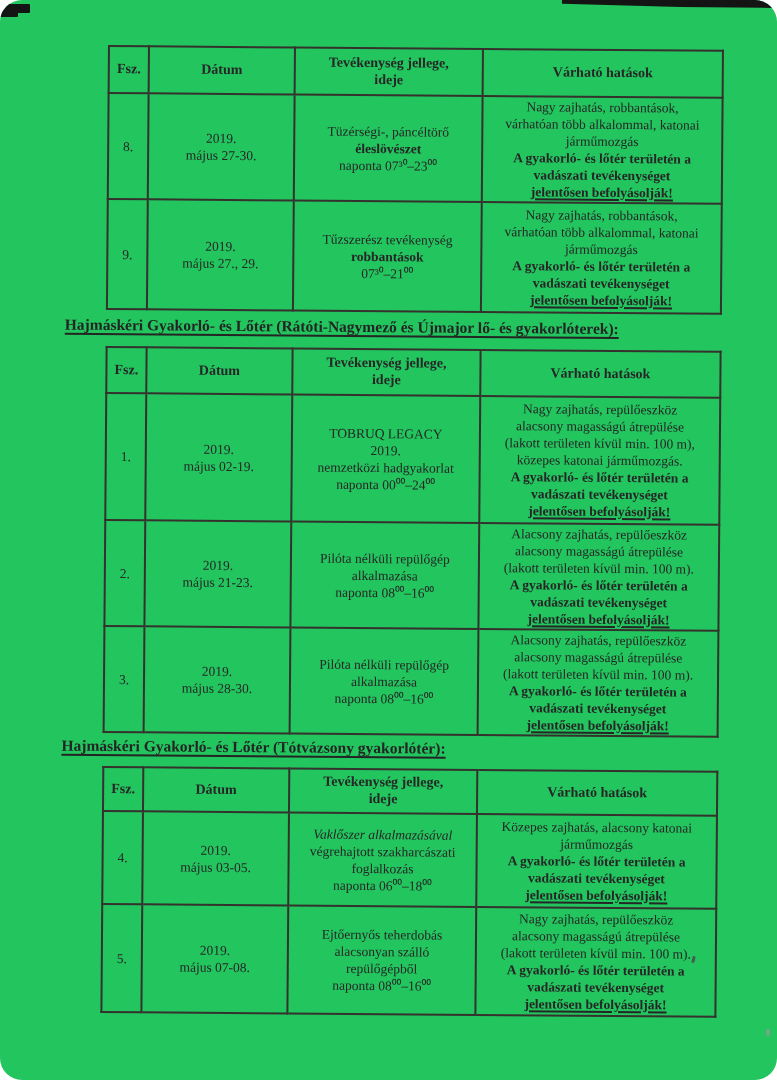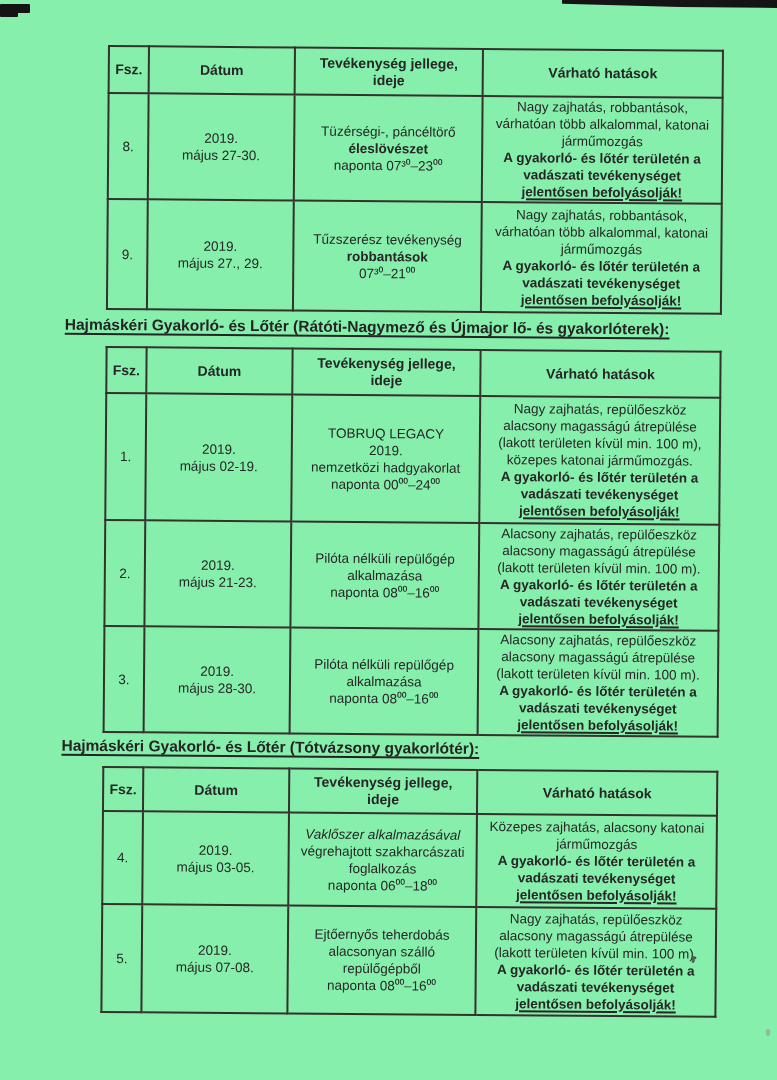--- a/index.html
+++ b/index.html
@@ -1,22 +1,23 @@
 <!DOCTYPE html>
 <html><head>
 <meta charset="utf-8">
 <style>
   html,body{margin:0;padding:0;}
   .page{
     position:relative;
     width:777px;height:1080px;
-    background:#86efac;
+    background:#22c55e;
     overflow:hidden;
-    font-family:Liberation Sans, sans-serif;
+    font-family:Liberation Serif, serif;
     color:#262626;
+    border-radius:22px;
   }
   
   .content{
     position:absolute;left:0;top:0;width:777px;height:1080px;
     transform:rotate(0.45deg);
     transform-origin:110px 45px;
   }
   .doc-table{
     position:absolute;
     border-collapse:collapse;

